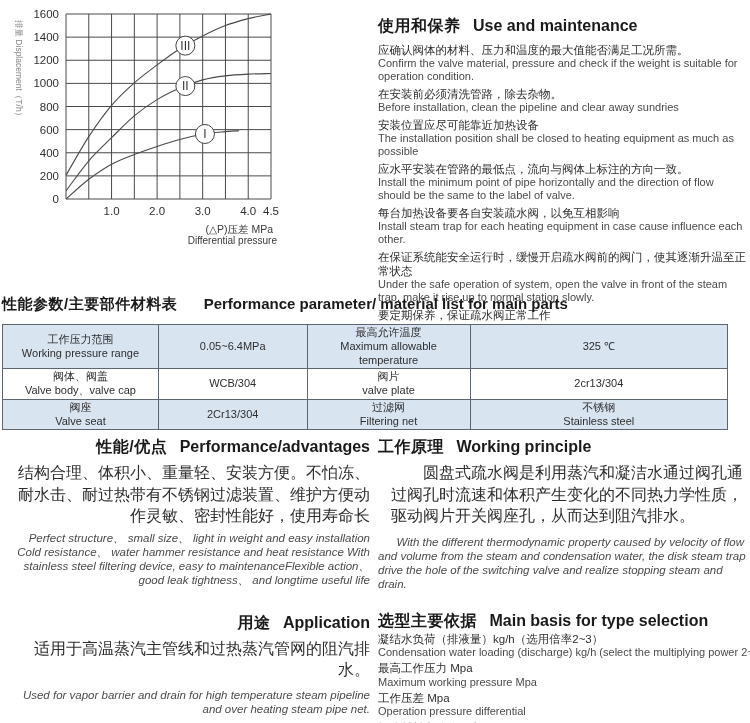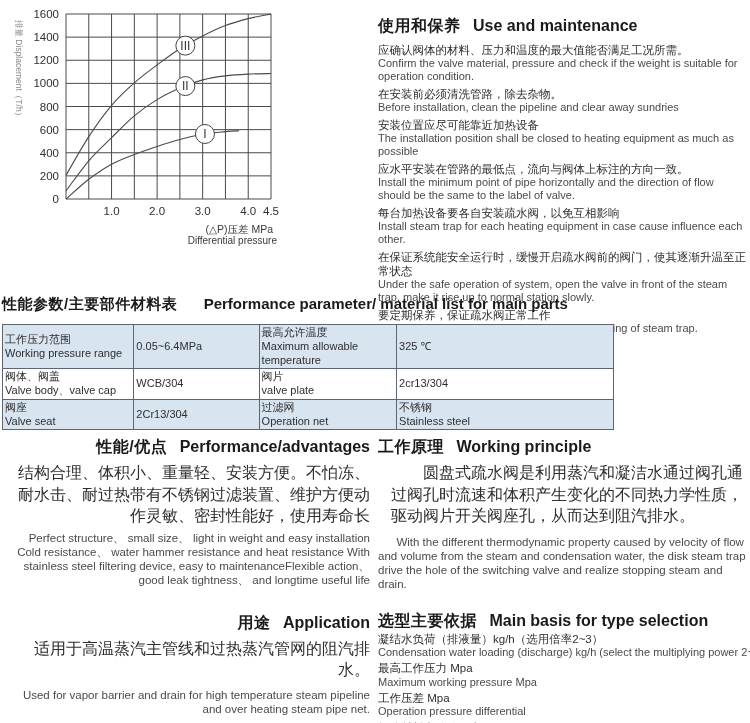--- a/index.html
+++ b/index.html
@@ -19,36 +19,36 @@
   .use-sec { position:absolute; left:378px; top:16px; width:368px; }
   .use-sec .sec-title { margin-bottom:6px; }
   .um-item { margin-bottom:4px; }
   .um-zh { font-size:11.5px; color:#2e2e2e; line-height:1.22; }
   .um-en { font-size:11px;  color:#4a4a4a; line-height:1.18; }
   
   .tbl-title { position:absolute; left:2px; top:295px; }
   .tbl-title .zh { font-size:15px; }
   .tbl-title .en { font-size:15px; margin-left:22px; }
   table.params {
-    position:absolute; left:2px; top:324px; width:612px;
-    border-collapse:collapse; table-layout:fixed; text-align:left;
+    position:absolute; left:2px; top:324px; width:726px;
+    border-collapse:collapse; table-layout:fixed; text-align:center;
   }
   table.params td {
     border:1px solid #5d6570; font-size:11px; color:#2e2e2e;
     height:28px; line-height:1.25; padding:1px 2px; vertical-align:middle;
   }
   table.params tr.shaded td { background:#d9e4f1; }
   table.params tr.plain  td { background:#ffffff; }
   .cell-l1, .cell-l2 { display:block; }
   .cell-l2:empty, .cell-l1:empty { display:none; }
   
   .col-left  { position:absolute; left:4px;   top:437px; width:366px;text-align:right; }
   .col-right { position:absolute; left:378px; top:437px; width:372px; }
   .body-zh { font-size:16px;   color:#2e2e2e; line-height:1.35; margin-top:4px;margin-left:13px; }
-  .body-en { font-size:11.5px; color:#4a4a4a; line-height:1.22; margin-top:4px; }
+  .body-en { font-size:11.5px; color:#4a4a4a; line-height:1.22; margin-top:4px;font-style:italic; }
   .indent-zh { text-indent:2em; }
   .indent-en { text-indent:1.6em; }
   .app-sec { margin-top:26px; }
   .ts-sec  { margin-top:20px; }
   .ts-item { margin-bottom:2px; }
   .ts-zh { font-size:11.5px; color:#2e2e2e; line-height:1.25; }
   .ts-en { font-size:11px; color:#4a4a4a; line-height:1.2; white-space:nowrap; overflow:hidden; }
 </style>
 </head>
 <body>
@@ -188,21 +188,21 @@
       <tr class="shaded">
         <td>
           <span class="cell-l1">阀座</span>
           <span class="cell-l2">Valve seat</span>
           </td>
         <td>
           <span class="cell-l1">2Cr13/304</span>
           </td>
         <td>
           <span class="cell-l1">过滤网</span>
-          <span class="cell-l2">Operation net</span>
+          <span class="cell-l2">Filtering net</span>
           </td>
         <td>
           <span class="cell-l1">不锈钢</span>
           <span class="cell-l2">Stainless steel</span>
           </td>
       </tr>
     </tbody>
   </table>
 
   <div class="col-left">

